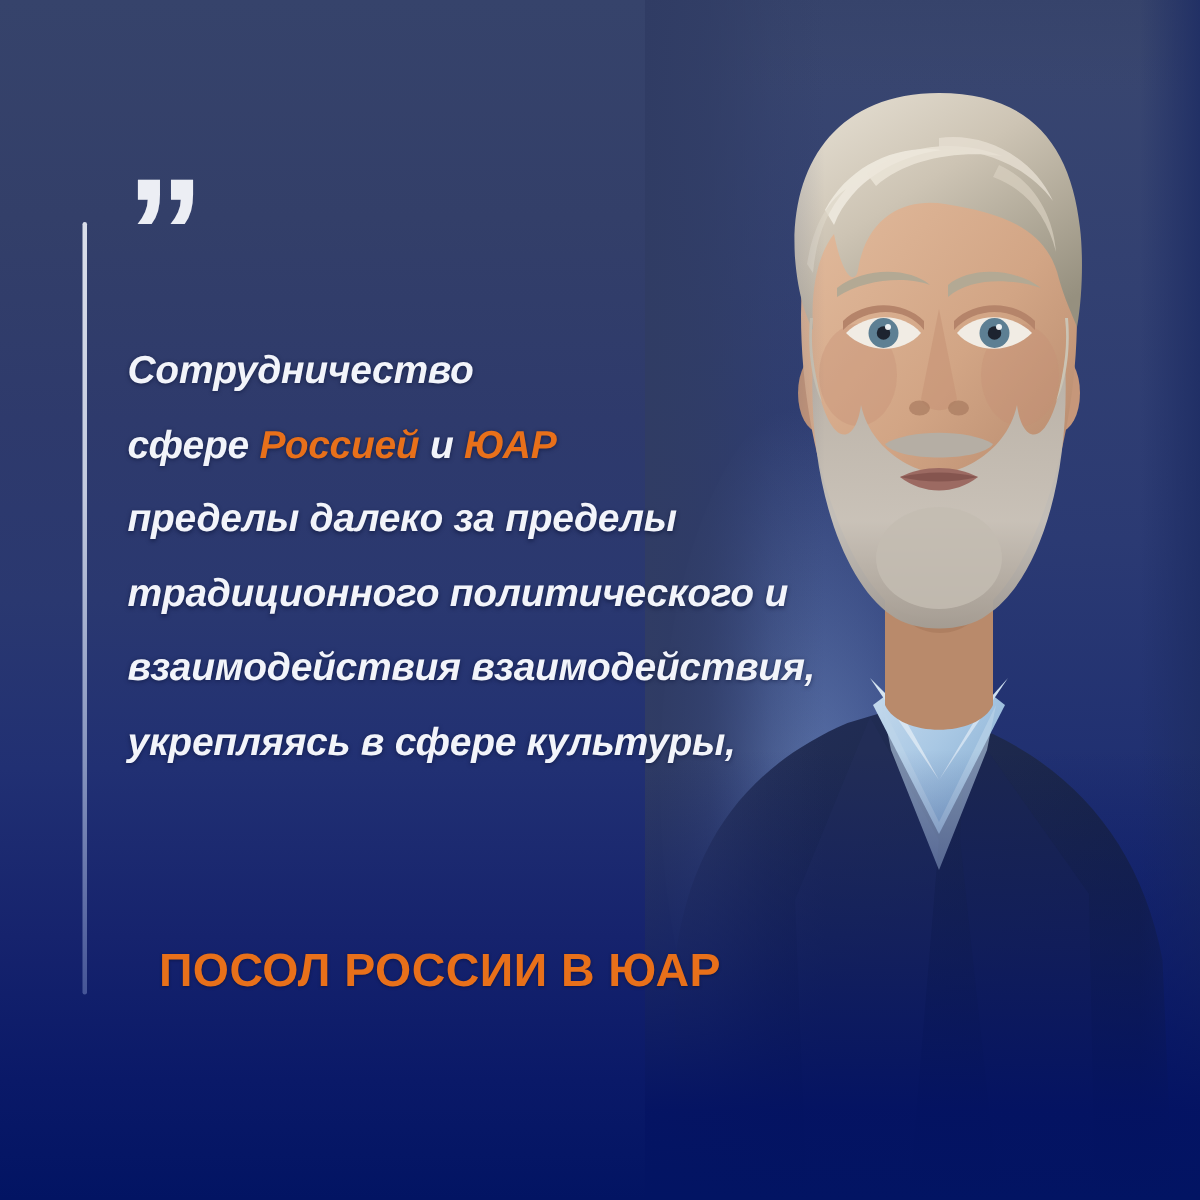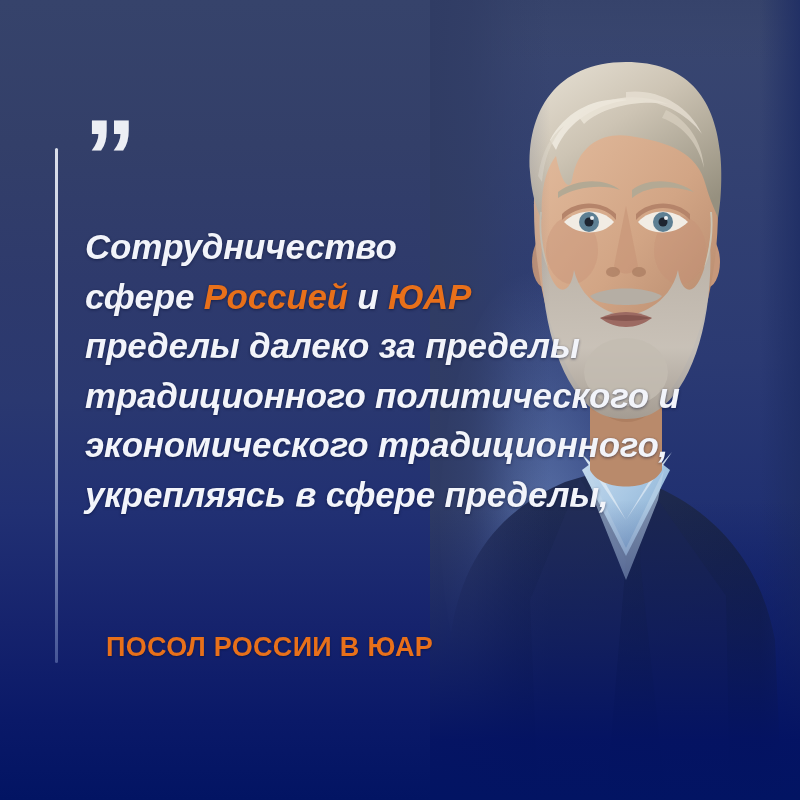--- a/index.html
+++ b/index.html
@@ -101,42 +101,42 @@
   .quote-body {
     position: absolute;
     left: 85px;
     top: 222px;
     width: 640px;
   }
   .quote-line {
     font-family: "Liberation Sans", "DejaVu Sans", sans-serif;
     font-style: italic;
     font-weight: 700;
-    font-size: 35px;
+    font-size: 26px;
     line-height: 49.5px;
     color: #f2f4fa;
     white-space: nowrap;
     letter-spacing: -0.2px;
     text-shadow: 0 1px 3px rgba(5,12,45,0.55);
   }
   .hl {
     color: #e8701a;
   }
 
   
   .attribution {
     position: absolute;
     left: 106px;
     top: 625px;
     width: 520px;
   }
   .attr-line {
     font-family: "Liberation Sans", "DejaVu Sans", sans-serif;
     font-weight: 700;
-    font-size: 27px;
+    font-size: 31px;
     line-height: 44px;
     color: #e8701a;
     letter-spacing: 0.3px;
     white-space: nowrap;
     text-shadow: 0 1px 2px rgba(5,12,45,0.5);
   }
 </style>
 </head>
 <body>
 
@@ -296,24 +296,24 @@
     <div class="quote-line">
       <span>сфере </span><span class="hl">Россией</span><span> и </span><span class="hl">ЮАР</span>
     </div>
     <div class="quote-line">
       <span>пределы далеко за пределы</span>
     </div>
     <div class="quote-line">
       <span>традиционного политического и</span>
     </div>
     <div class="quote-line">
-      <span>экономического традиционного,</span>
-    </div>
-    <div class="quote-line">
-      <span>укрепляясь в сфере пределы,</span>
+      <span>взаимодействия взаимодействия,</span>
+    </div>
+    <div class="quote-line">
+      <span>укрепляясь в сфере культуры,</span>
     </div>
   </div>
 
   <div class="attribution">
     <div class="attr-line">ПОСОЛ РОССИИ В ЮАР</div>
   </div>
 
 </div>
 
 </body></html>

